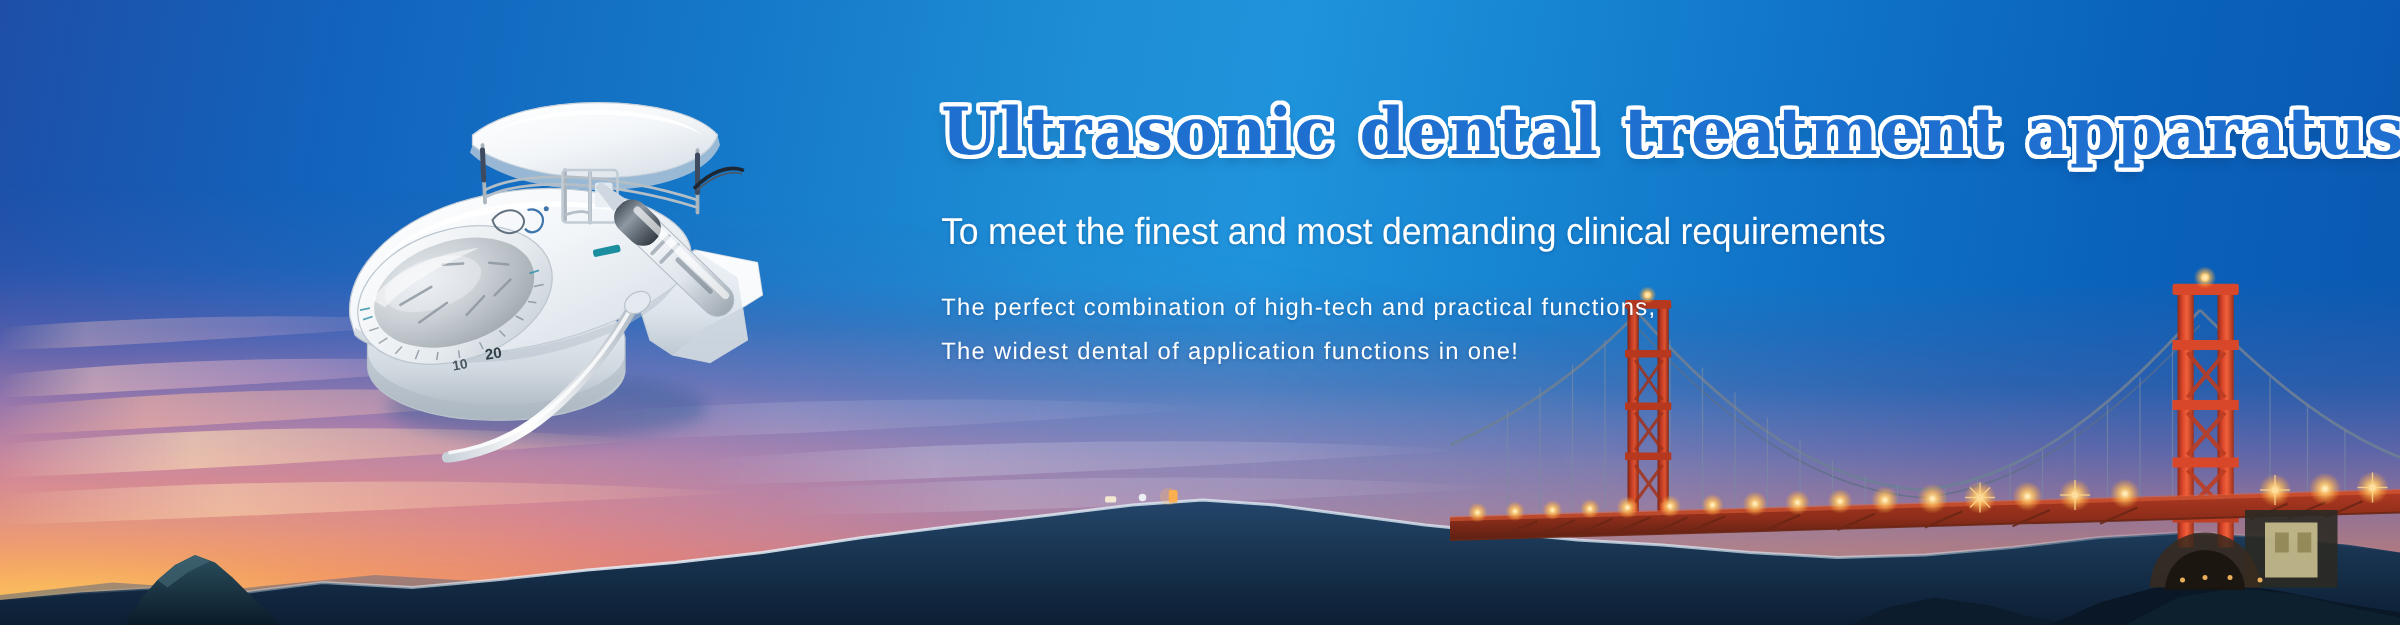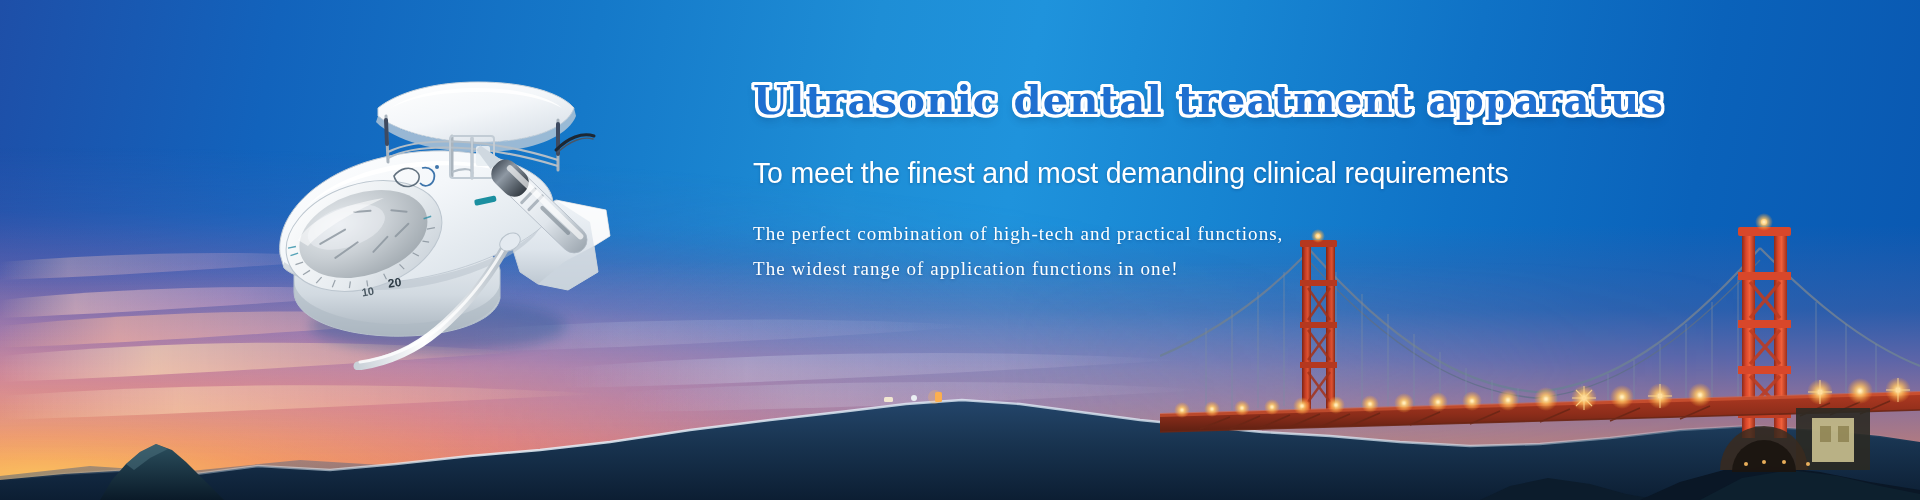--- a/index.html
+++ b/index.html
@@ -89,21 +89,21 @@
   .copy{
     position:absolute;
     left:753px;top:78px;
     width:900px;
   }
 
   .headline{
     margin:0;
     font-family:"DejaVu Serif","Liberation Serif",serif;
     font-weight:700;
-    font-size:40px;
+    font-size:52px;
     line-height:1.08;
     letter-spacing:1.2px;
     color:#1f6fd0;
     white-space:nowrap;
     text-shadow:
       -2px -2px 0 #ffffff,  2px -2px 0 #ffffff,
       -2px  2px 0 #ffffff,  2px  2px 0 #ffffff,
       -3px  0   0 #ffffff,  3px  0   0 #ffffff,
        0   -3px 0 #ffffff,  0    3px 0 #ffffff,
       -2px -3px 0 #ffffff,  2px -3px 0 #ffffff,
@@ -127,21 +127,21 @@
     transform-origin:left center;
     text-shadow:0 1px 3px rgba(0,40,90,.30);
   }
 
   .body-copy{
     margin:26px 0 0 0;
     padding:0;
     list-style:none;
   }
   .body-copy li{
-    font-family:Liberation Serif, serif;
+    font-family:Liberation Sans, sans-serif;
     font-weight:400;
     font-size:19px;
     line-height:1.82;
     letter-spacing:1.05px;
     color:#ffffff;
     white-space:nowrap;
     text-shadow:0 1px 3px rgba(0,40,90,.30);
   }
 </style>
 </head>
@@ -643,18 +643,18 @@
   </div>
 
   <div class="copy">
 
     <h1 class="headline">Ultrasonic dental treatment apparatus</h1>
 
     <p class="subhead">To meet the finest and most demanding clinical requirements</p>
 
     <ul class="body-copy">
       <li>The perfect combination of high-tech and practical functions,</li>
-      <li>The widest range of application functions in one!</li>
+      <li>The widest dental of application functions in one!</li>
     </ul>
 
   </div>
 
 </div>
 
 </body></html>

